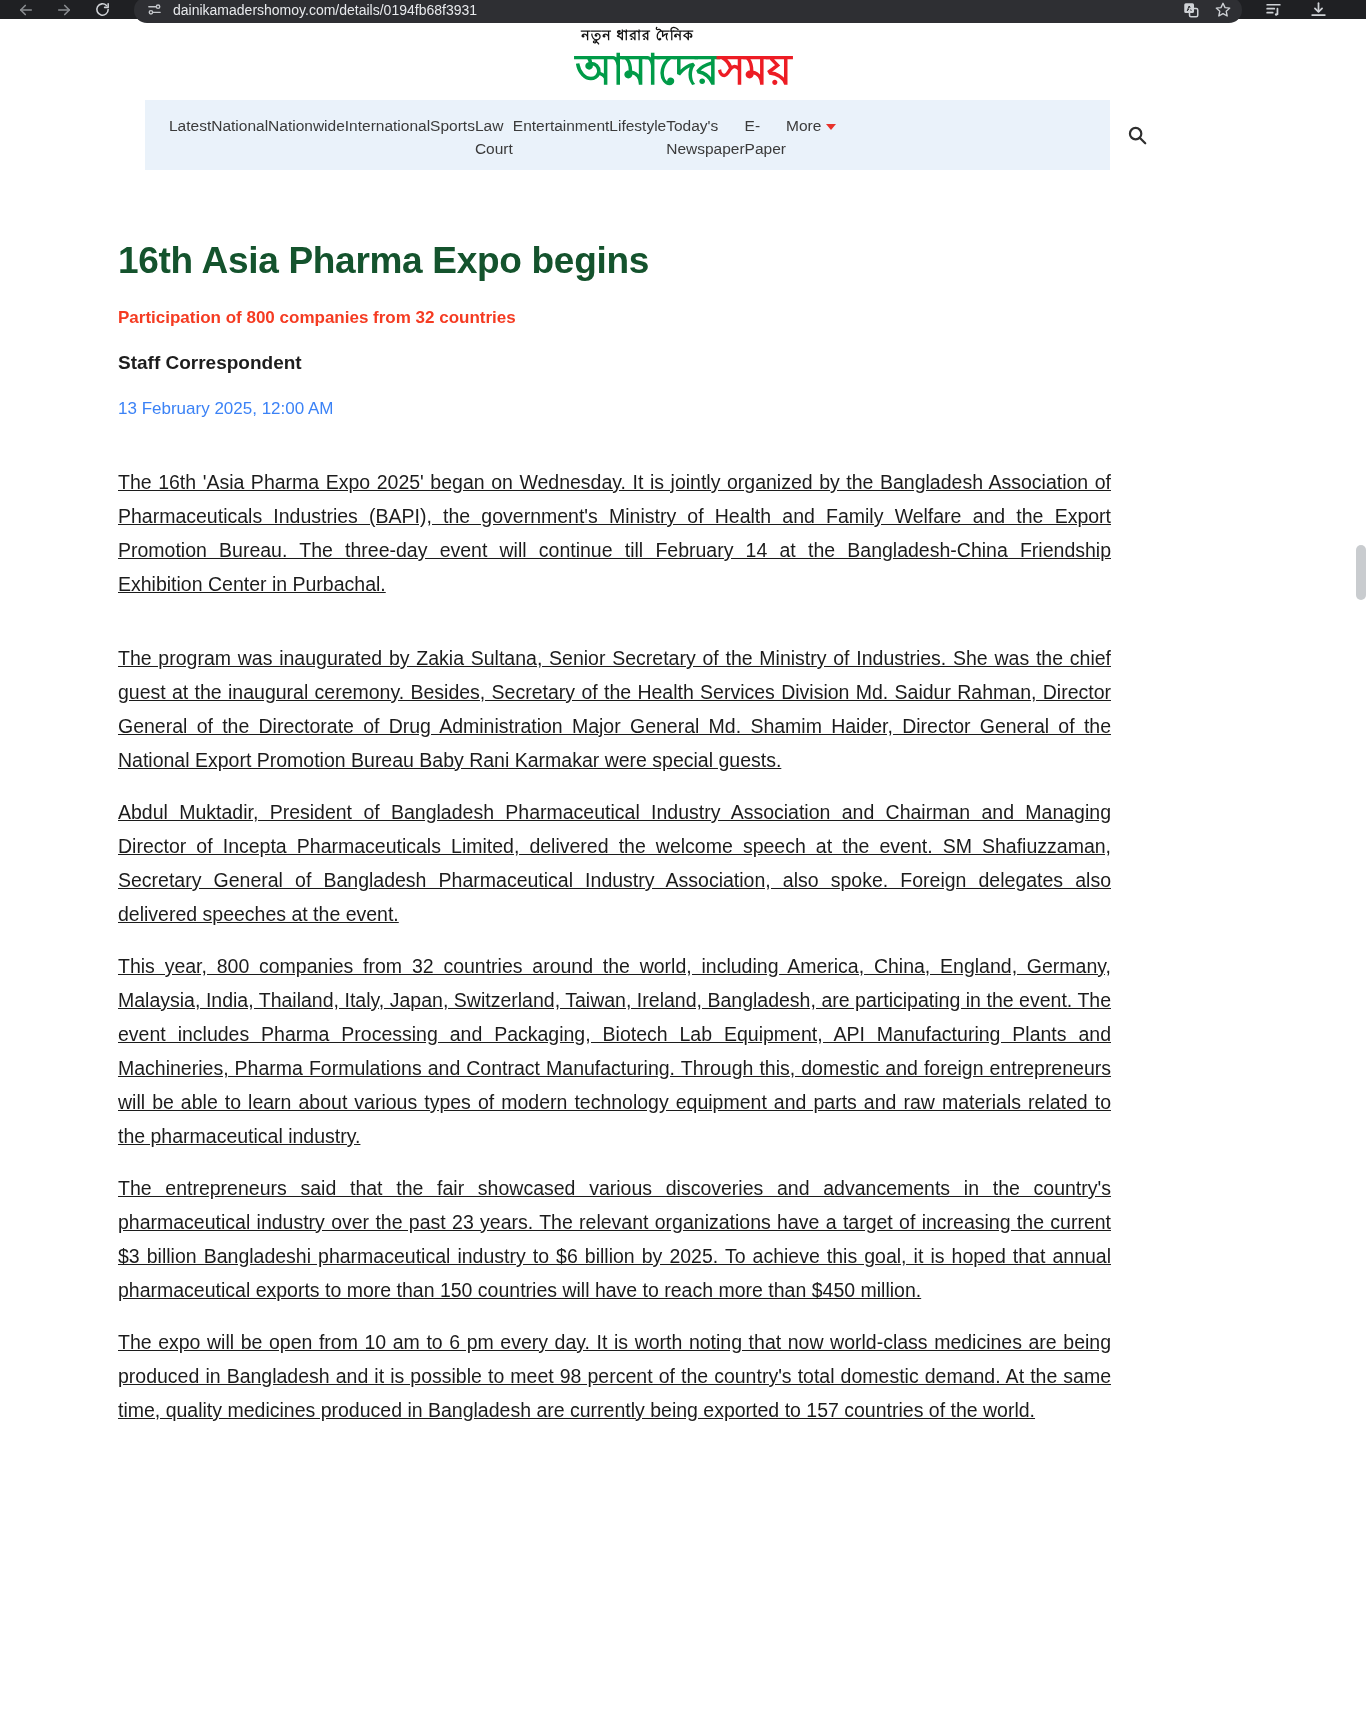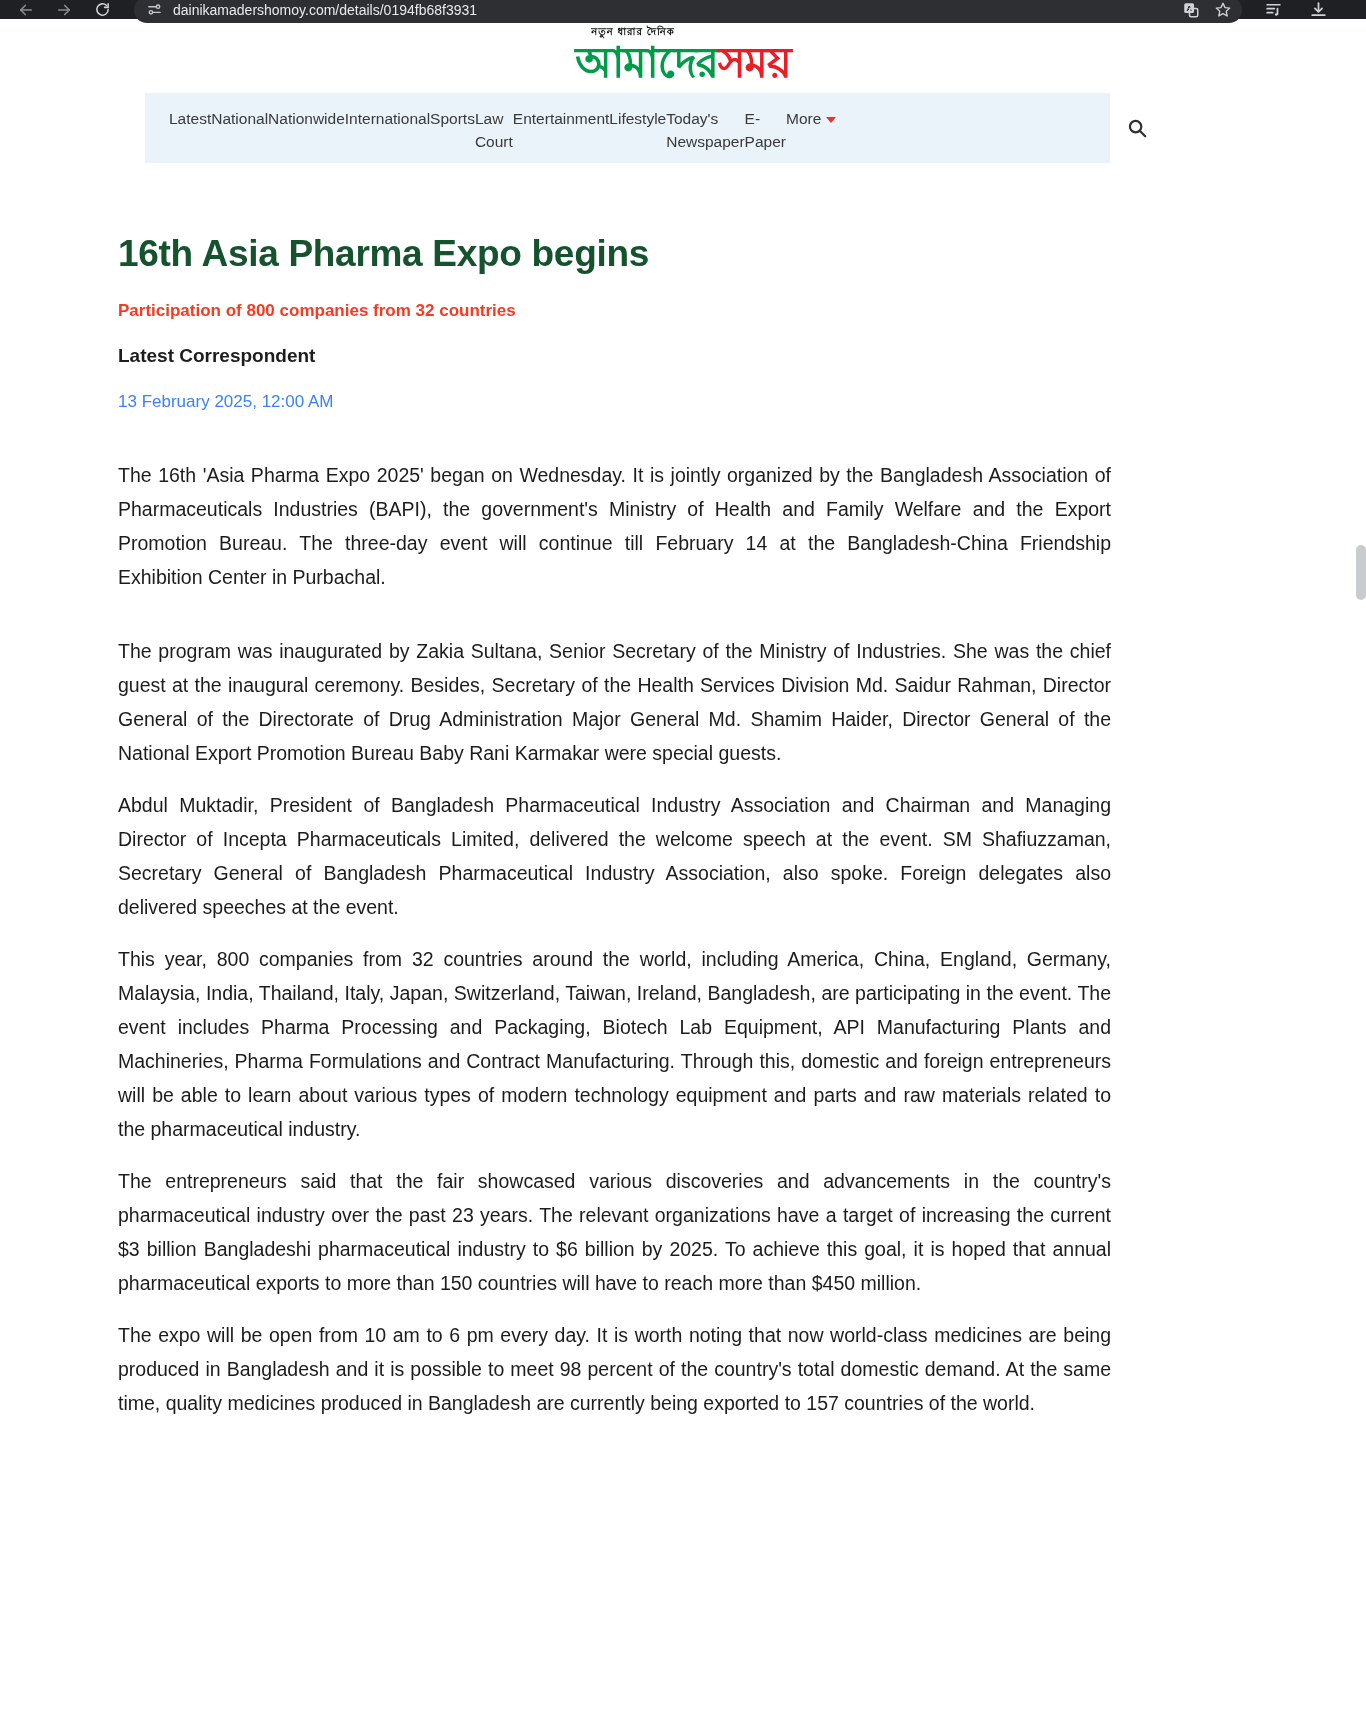--- a/index.html
+++ b/index.html
@@ -51,25 +51,25 @@
   .omnibox .ob-icon { margin-left: 14px; cursor: pointer; flex: 0 0 auto; }
   .chrome .right-icons {
     display: flex; align-items: center; margin-left: 22px; gap: 26px;
   }
 
   
   .masthead { text-align: center; padding-top: 5px; }
   .masthead .logo-wrap { display: inline-block; text-align: left; cursor: pointer; }
   .masthead .tagline {
     display: block;
-    font-size: 10px;
+    font-size: 14px;
     font-weight: 700;
     color: #111;
     letter-spacing: 1px;
-    margin-left: 16px;
+    margin-left: 6px;
   }
   .masthead .logo-text {
     font-size: 42px;
     font-weight: 800;
     line-height: 44px;
     letter-spacing: -1px;
   }
   .logo-green { color: var(--brand-green, #009b48); }
   .logo-red   { color: var(--brand-red, #ed1c24); }
 
@@ -144,20 +144,21 @@
     font-size: 17px;
     color: #3b82f6;
   }
   .article .body { margin-top: 46px; }
   .article .body p {
     font-size: 19.5px;
     line-height: 34px;
     text-align: justify;
     color: #1c1c1c;
     margin-bottom: 18px;
+    text-decoration: underline;
   }
   .article .body p.lead { margin-bottom: 40px; }
 
   
   .scroll-thumb {
     position: absolute;
     right: 0;
     top: 545px;
     width: 10px;
     height: 55px;
@@ -261,21 +262,21 @@
     <svg width="22" height="22" viewBox="0 0 24 24" fill="none" stroke="#2f2f2f" stroke-width="2.4" stroke-linecap="round">
         <circle cx="10.5" cy="10.5" r="6.2"></circle>
         <path d="M15.2 15.2L21 21"></path>
       </svg>
   </div>
 </div>
 
 <article class="article">
   <h1>16th Asia Pharma Expo begins</h1>
   <div class="subtitle">Participation of 800 companies from 32 countries</div>
-  <div class="byline">Latest Correspondent</div>
+  <div class="byline">Staff Correspondent</div>
   <div class="date">13 February 2025, 12:00 AM</div>
 
   <div class="body">
     <p class="lead">The 16th 'Asia Pharma Expo 2025' began on Wednesday. It is jointly organized by the Bangladesh Association of Pharmaceuticals Industries (BAPI), the government's Ministry of Health and Family Welfare and the Export Promotion Bureau. The three-day event will continue till February 14 at the Bangladesh-China Friendship Exhibition Center in Purbachal.</p>
     <p>The program was inaugurated by Zakia Sultana, Senior Secretary of the Ministry of Industries. She was the chief guest at the inaugural ceremony. Besides, Secretary of the Health Services Division Md. Saidur Rahman, Director General of the Directorate of Drug Administration Major General Md. Shamim Haider, Director General of the National Export Promotion Bureau Baby Rani Karmakar were special guests.</p>
     <p>Abdul Muktadir, President of Bangladesh Pharmaceutical Industry Association and Chairman and Managing Director of Incepta Pharmaceuticals Limited, delivered the welcome speech at the event. SM Shafiuzzaman, Secretary General of Bangladesh Pharmaceutical Industry Association, also spoke. Foreign delegates also delivered speeches at the event.</p>
     <p>This year, 800 companies from 32 countries around the world, including America, China, England, Germany, Malaysia, India, Thailand, Italy, Japan, Switzerland, Taiwan, Ireland, Bangladesh, are participating in the event. The event includes Pharma Processing and Packaging, Biotech Lab Equipment, API Manufacturing Plants and Machineries, Pharma Formulations and Contract Manufacturing. Through this, domestic and foreign entrepreneurs will be able to learn about various types of modern technology equipment and parts and raw materials related to the pharmaceutical industry.</p>
     <p>The entrepreneurs said that the fair showcased various discoveries and advancements in the country's pharmaceutical industry over the past 23 years. The relevant organizations have a target of increasing the current $3 billion Bangladeshi pharmaceutical industry to $6 billion by 2025. To achieve this goal, it is hoped that annual pharmaceutical exports to more than 150 countries will have to reach more than $450 million.</p>
     <p>The expo will be open from 10 am to 6 pm every day. It is worth noting that now world-class medicines are being produced in Bangladesh and it is possible to meet 98 percent of the country's total domestic demand. At the same time, quality medicines produced in Bangladesh are currently being exported to 157 countries of the world.</p>
   </div>

